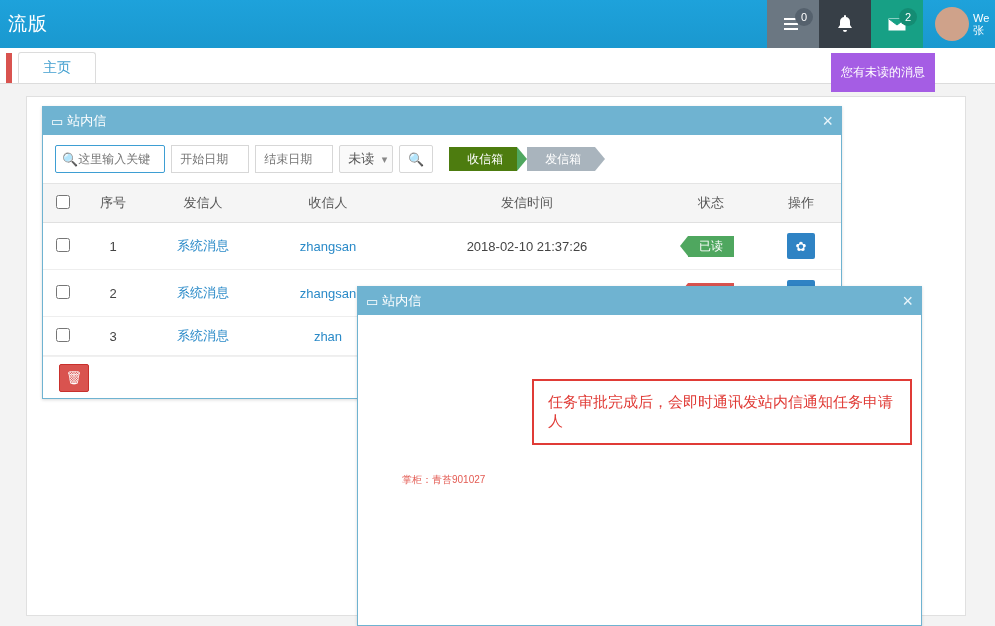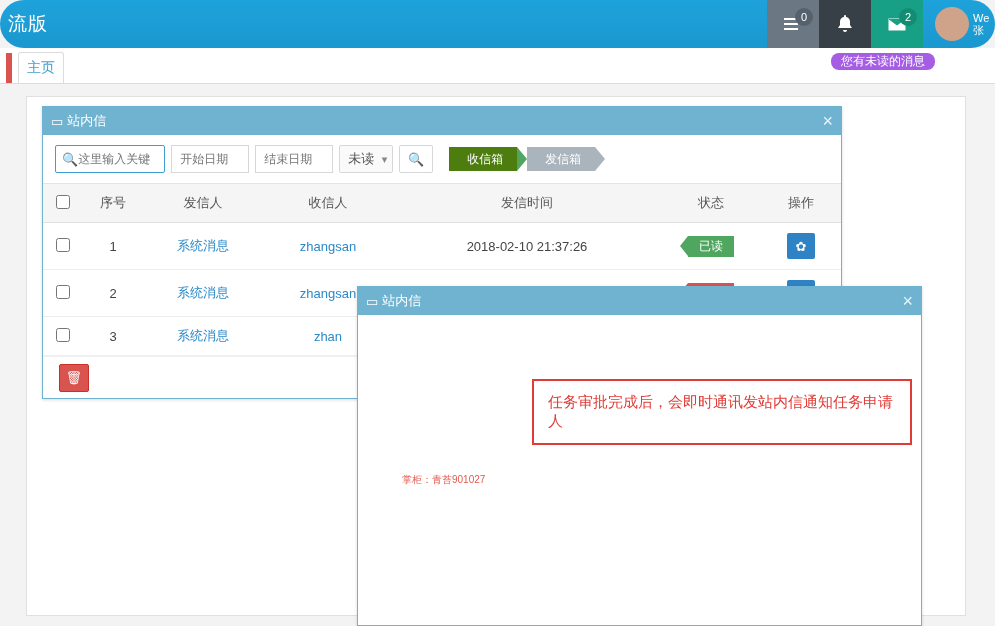--- a/index.html
+++ b/index.html
@@ -13,21 +13,20 @@
     color: #444;
   }
   
   .topbar {
     height: 48px;
     background: linear-gradient(#1ea2db,#1a98cf);
     display: flex;
     align-items: center;
     color: #fff;
     position: relative;
-    border-radius: 24px;
   }
   .brand {
     font-size: 19px;
     padding-left: 8px;
     letter-spacing: 1px;
   }
   .tb-icons {
     position: absolute;
     right: 0;
     top: 0;
@@ -54,31 +53,31 @@
     color:#fff; font-size:11px;
     display:flex;align-items:center;justify-content:center;
     position:absolute; top:8px; right:6px;
   }
   .badge-g { background:#148c73; }
   .avatar-img { width:34px;height:34px;border-radius:50%;background:#cfa28a;display:inline-block;}
   .uname{font-size:11px;margin-left:4px;line-height:12px;}
   .unread-toast{
     position:absolute; top:53px; right:60px;
     background:#a55de4;color:#fff;
-    font-size:12px;padding:0 10px;border-radius:8px;
+    font-size:12px;padding:11px 10px;border-radius:0;
     z-index:30;
   }
   
   .tabrow{
     height:36px;background:#fff;border-bottom:1px solid #dcdcdc;
     display:flex;align-items:flex-end;padding-left:6px;
   }
   .red-stub{width:6px;height:30px;background:#d9534f;margin-right:6px;}
   .tab{
-    padding:6px 8px;border:1px solid #dcdcdc;border-bottom:none;
+    padding:6px 24px;border:1px solid #dcdcdc;border-bottom:none;
     background:#fff;color:#419fcf;font-size:14px;
     border-top-left-radius:3px;border-top-right-radius:3px;
   }
   
   .panel{
     position:absolute;
     border:1px solid #6fb3d1;
     background:#fff;
     box-shadow:0 1px 3px rgba(0,0,0,.15);
   }

